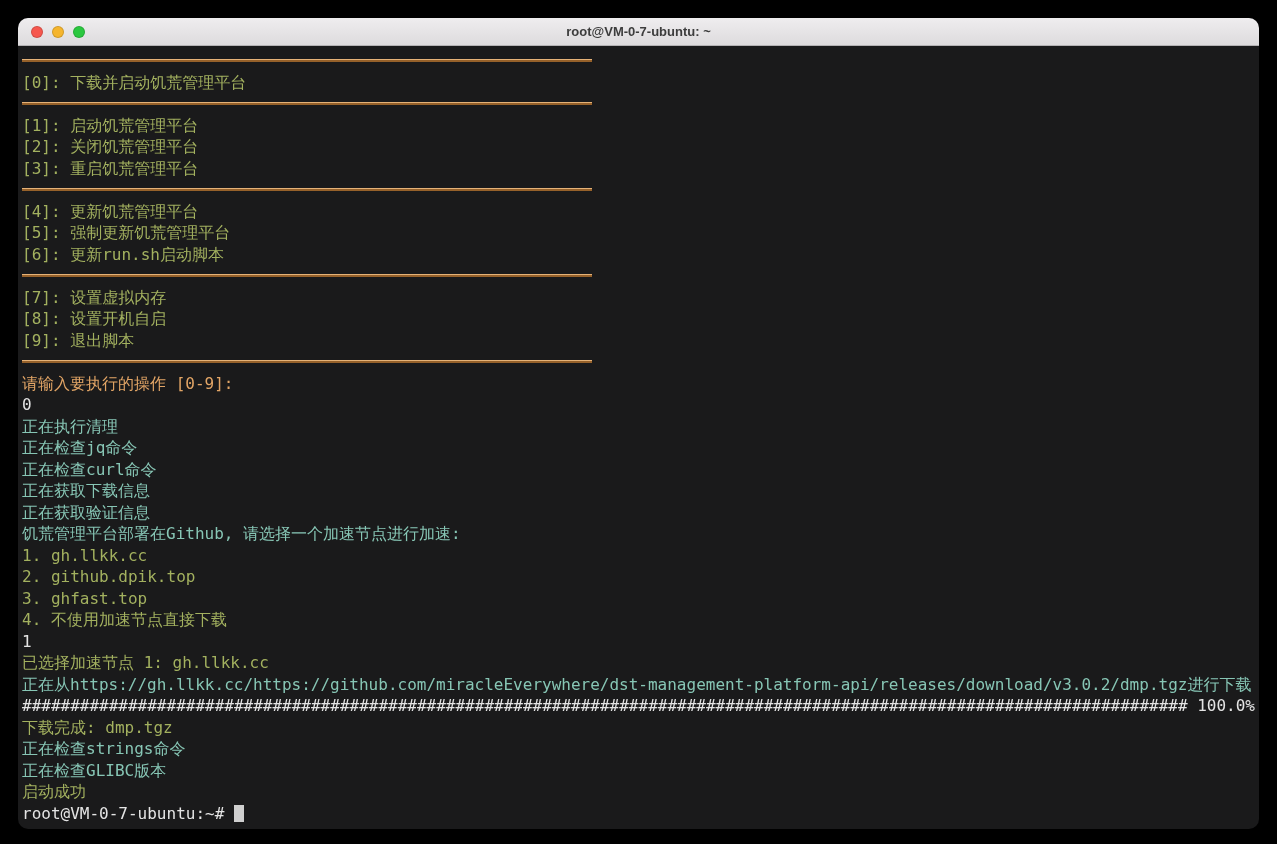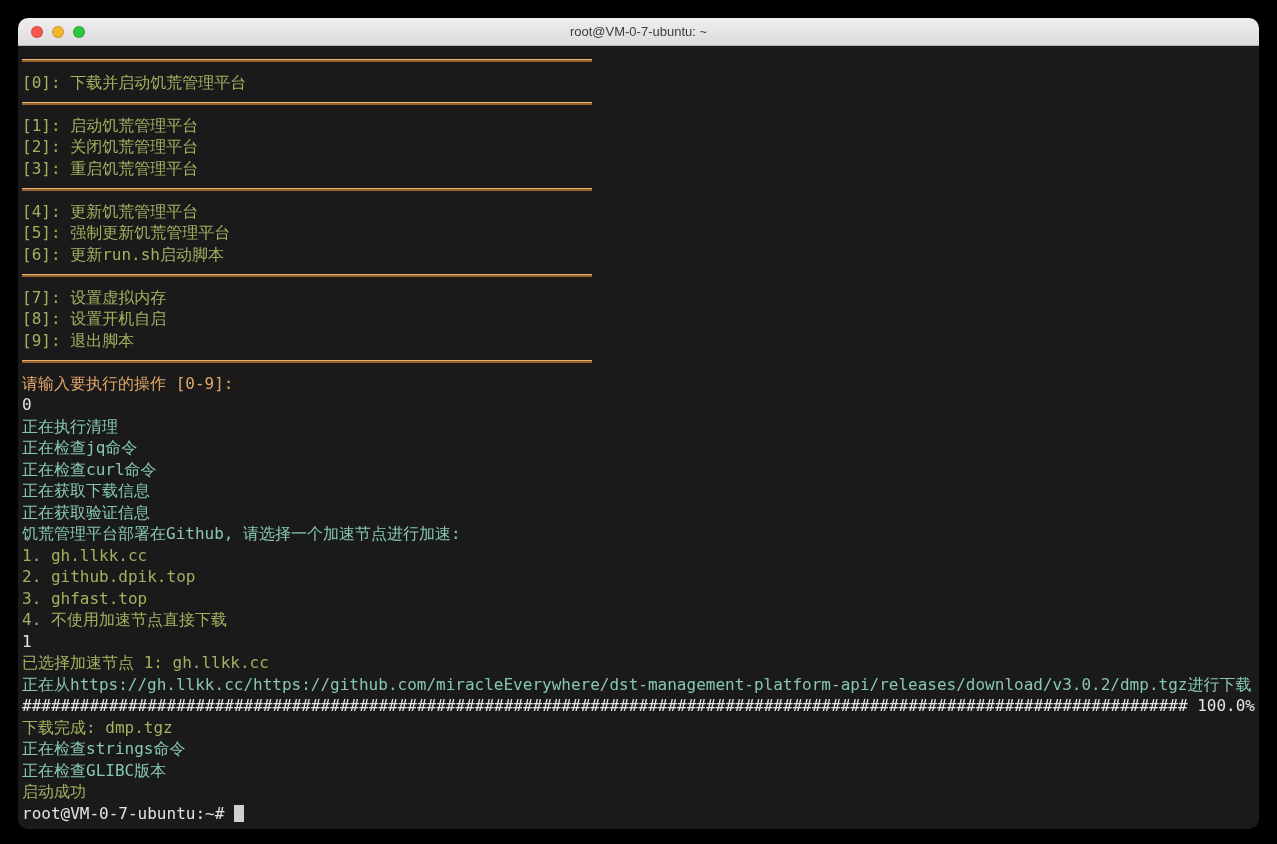--- a/index.html
+++ b/index.html
@@ -18,21 +18,21 @@
     background:linear-gradient(#efedef,#dddbdd);
     border-bottom:1px solid #b4b2b4;
     display:flex; align-items:center;
     position:relative;
   }
   .lights { display:flex; gap:9px; padding-left:13px; z-index:2; }
   .light { width:12px; height:12px; border-radius:50%; border:0.5px solid rgba(0,0,0,0.15); }
   .title {
     position:absolute; left:0; right:0; text-align:center;
     font-family:"Liberation Sans","DejaVu Sans",sans-serif;
-    font-size:13px; font-weight:normal; color:#3d3d3d;
+    font-size:13px; font-weight:bold; color:#3d3d3d;
     pointer-events:none;
   }
   .term {
     height:783px;
     padding:4px 0 0 4px;
     font-size:16px; line-height:21.5px;
     white-space:pre; overflow:hidden;
   }
   .line { height:21.5px; }
   .hr-line { display:flex; align-items:center; }

